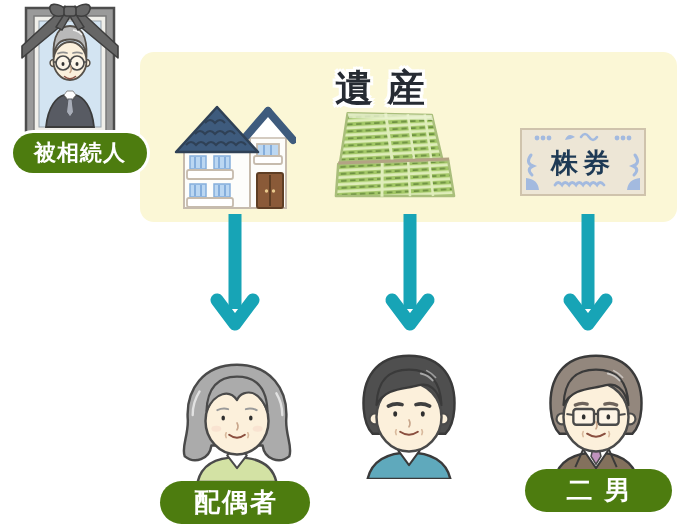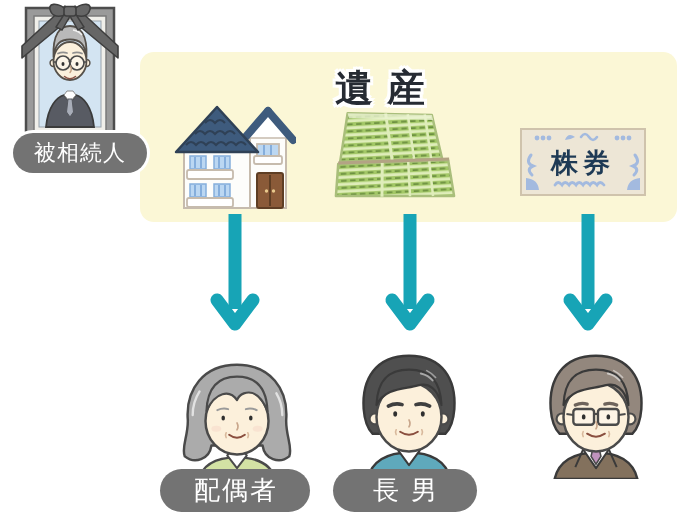--- a/index.html
+++ b/index.html
@@ -1,21 +1,21 @@
 <!DOCTYPE html>
 <html><head>
 <meta charset="utf-8">
 <style>
   html,body{margin:0;padding:0;background:#ffffff;font-family:"Liberation Sans","DejaVu Sans",sans-serif;}
   #canvas{position:relative;width:700px;height:525px;background:#ffffff;overflow:hidden;}
   .abs{position:absolute;}
   .badge{
-    position:absolute;background:#737373;border-radius:24px;
+    position:absolute;background:#4d7c0f;border-radius:24px;
     display:flex;align-items:center;justify-content:center;
-    color:#ffffff;font-weight:normal;white-space:nowrap;
+    color:#ffffff;font-weight:bold;white-space:nowrap;
   }
   .badge.ringed{box-shadow:0 0 0 3px #ffffff;}
   .badge-small{font-size:22px;letter-spacing:1px;}
   .badge-big{font-size:26px;}
   .ls2{letter-spacing:2px;margin-right:-2px;}
   .ls10{letter-spacing:12px;margin-right:-12px;}
   #estate-banner{
     position:absolute;left:140px;top:52px;width:537px;height:170px;
     background:#FBF7D6;border-radius:14px;
   }
@@ -242,20 +242,20 @@
     <line x1="62" y1="72" x2="55" y2="71" stroke="#4A4A4A" stroke-width="2"></line>
     <line x1="108" y1="72" x2="115" y2="71" stroke="#4A4A4A" stroke-width="2"></line>
     <ellipse cx="72.5" cy="74" rx="1.9" ry="2.7" fill="#2F2F2F"></ellipse>
     <ellipse cx="97.5" cy="74" rx="1.9" ry="2.7" fill="#2F2F2F"></ellipse>
     <path d="M85,79 q2,4 0,7" fill="none" stroke="#C9A78C" stroke-width="1.7" stroke-linecap="round"></path>
     <path d="M76,91 q9,6 18,0" fill="none" stroke="#8A4F3F" stroke-width="2" stroke-linecap="round"></path>
     <path d="M72,89 q-1.5,2.5 0,5" fill="none" stroke="#D8B89B" stroke-width="1.6" stroke-linecap="round"></path>
     <path d="M98,89 q1.5,2.5 0,5" fill="none" stroke="#D8B89B" stroke-width="1.6" stroke-linecap="round"></path>
   </svg>
 
-  <div class="badge badge-big" style="left:160px;top:469px;width:150px;height:43px;">
+  <div class="badge badge-big" style="left:160px;top:481px;width:150px;height:43px;">
     <span class="ls2">配偶者</span>
   </div>
-  <div class="badge badge-big" style="left:333px;top:469px;width:144px;height:43px;">
-    <span class="ls10">長男</span>
+  <div class="badge badge-big" style="left:525px;top:469px;width:147px;height:43px;">
+    <span class="ls10">二男</span>
   </div>
 
 </div>
 
 </body></html>

